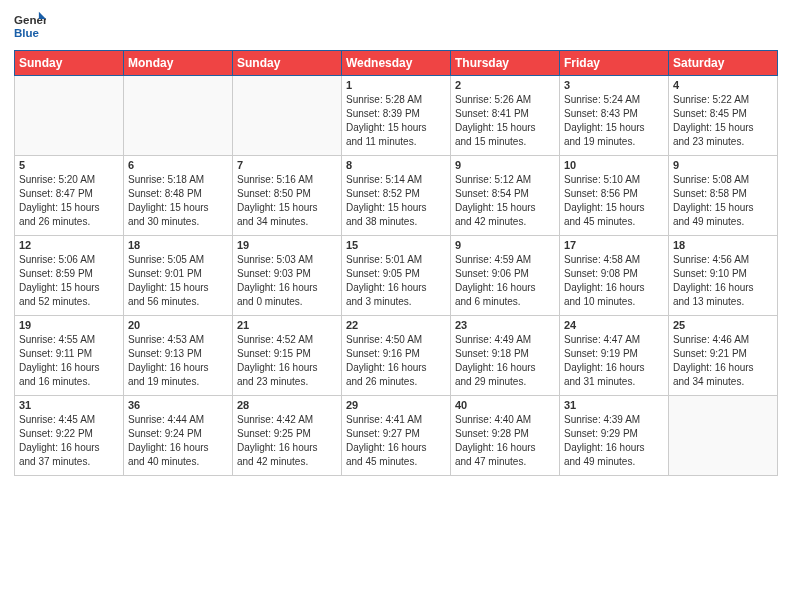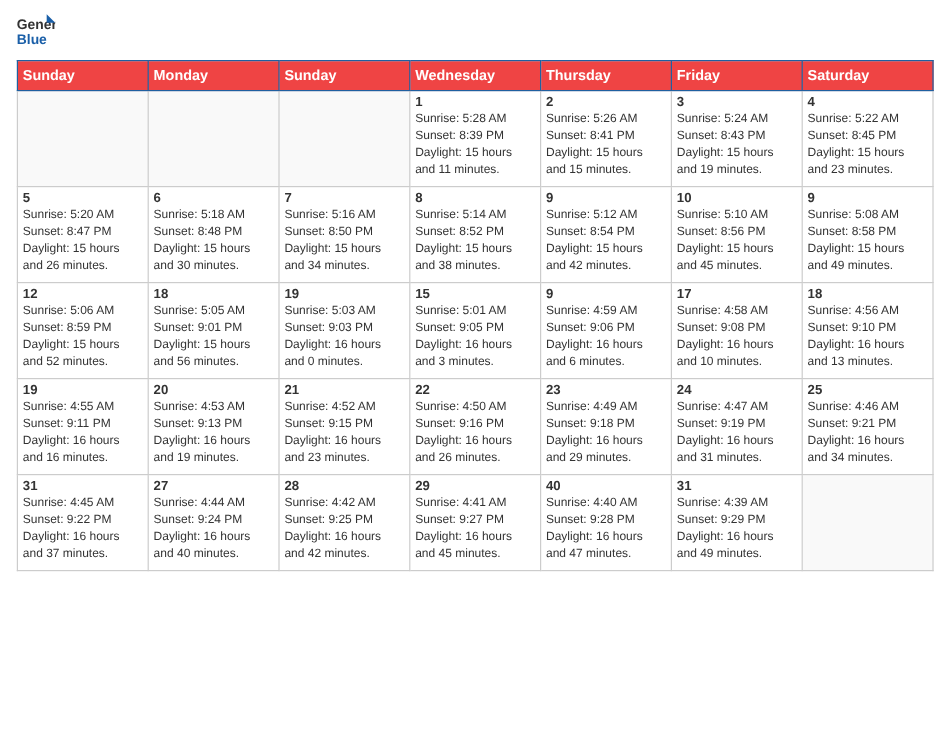--- a/index.html
+++ b/index.html
@@ -224,21 +224,21 @@
             <div class="day-num">25</div>
             <div class="day-info">Sunrise: 4:46 AM<br>Sunset: 9:21 PM<br>Daylight: 16 hours<br>and 34 minutes.</div>
           </td>
         </tr>
         <tr>
           <td>
             <div class="day-num">31</div>
             <div class="day-info">Sunrise: 4:45 AM<br>Sunset: 9:22 PM<br>Daylight: 16 hours<br>and 37 minutes.</div>
           </td>
           <td>
-            <div class="day-num">27</div>
+            <div class="day-num">36</div>
             <div class="day-info">Sunrise: 4:44 AM<br>Sunset: 9:24 PM<br>Daylight: 16 hours<br>and 40 minutes.</div>
           </td>
           <td>
             <div class="day-num">28</div>
             <div class="day-info">Sunrise: 4:42 AM<br>Sunset: 9:25 PM<br>Daylight: 16 hours<br>and 42 minutes.</div>
           </td>
           <td>
             <div class="day-num">29</div>
             <div class="day-info">Sunrise: 4:41 AM<br>Sunset: 9:27 PM<br>Daylight: 16 hours<br>and 45 minutes.</div>
           </td>

